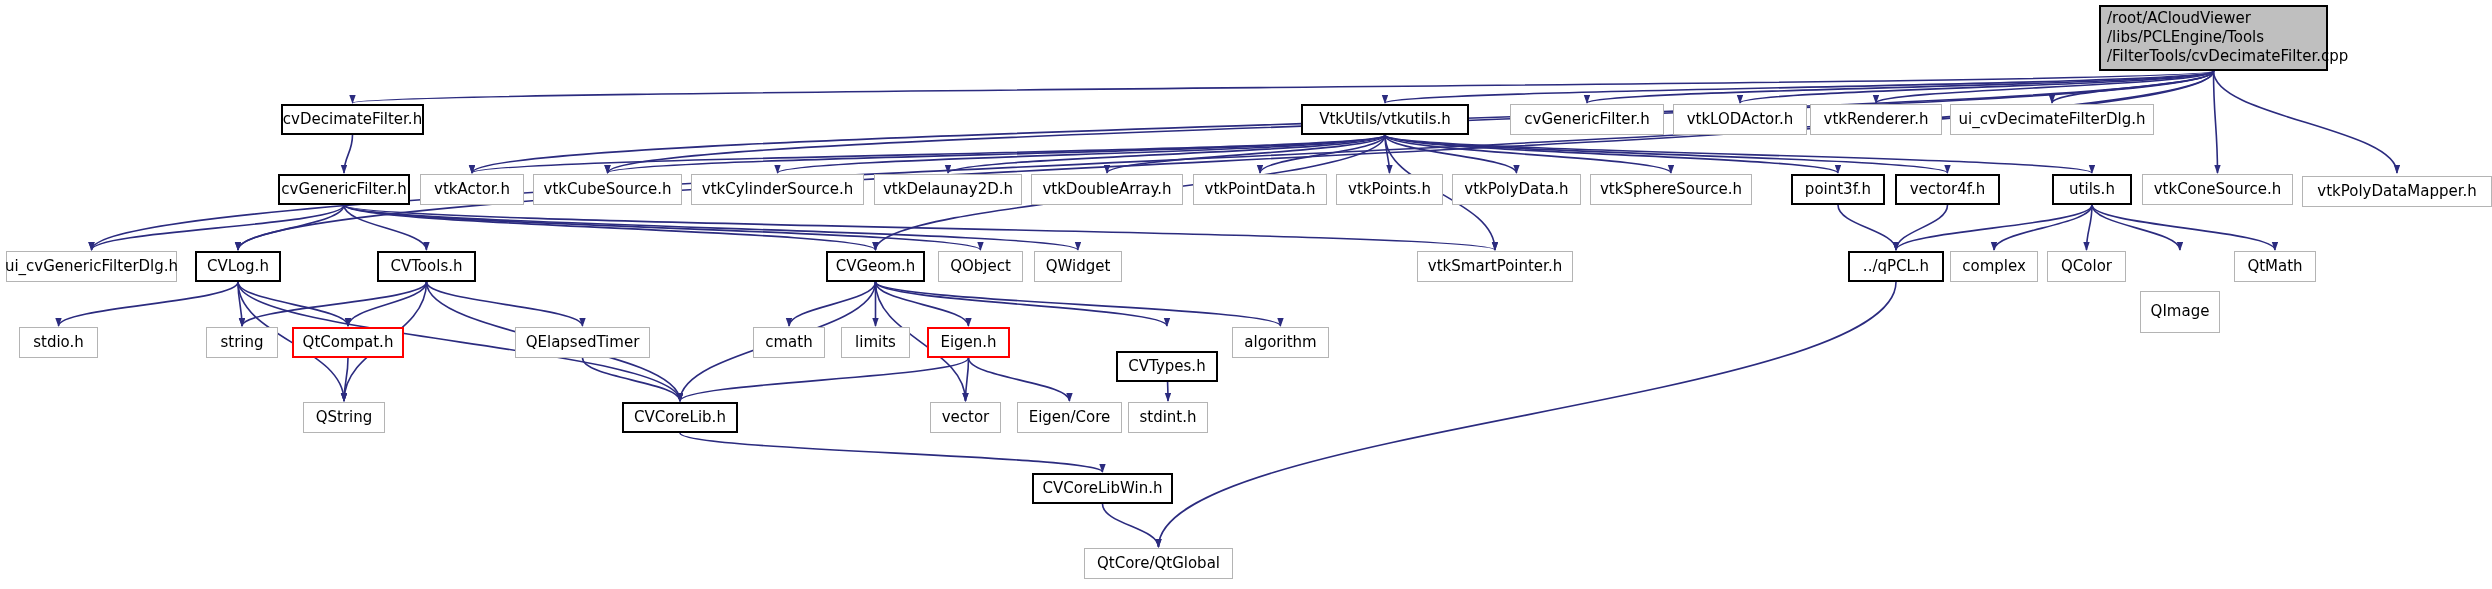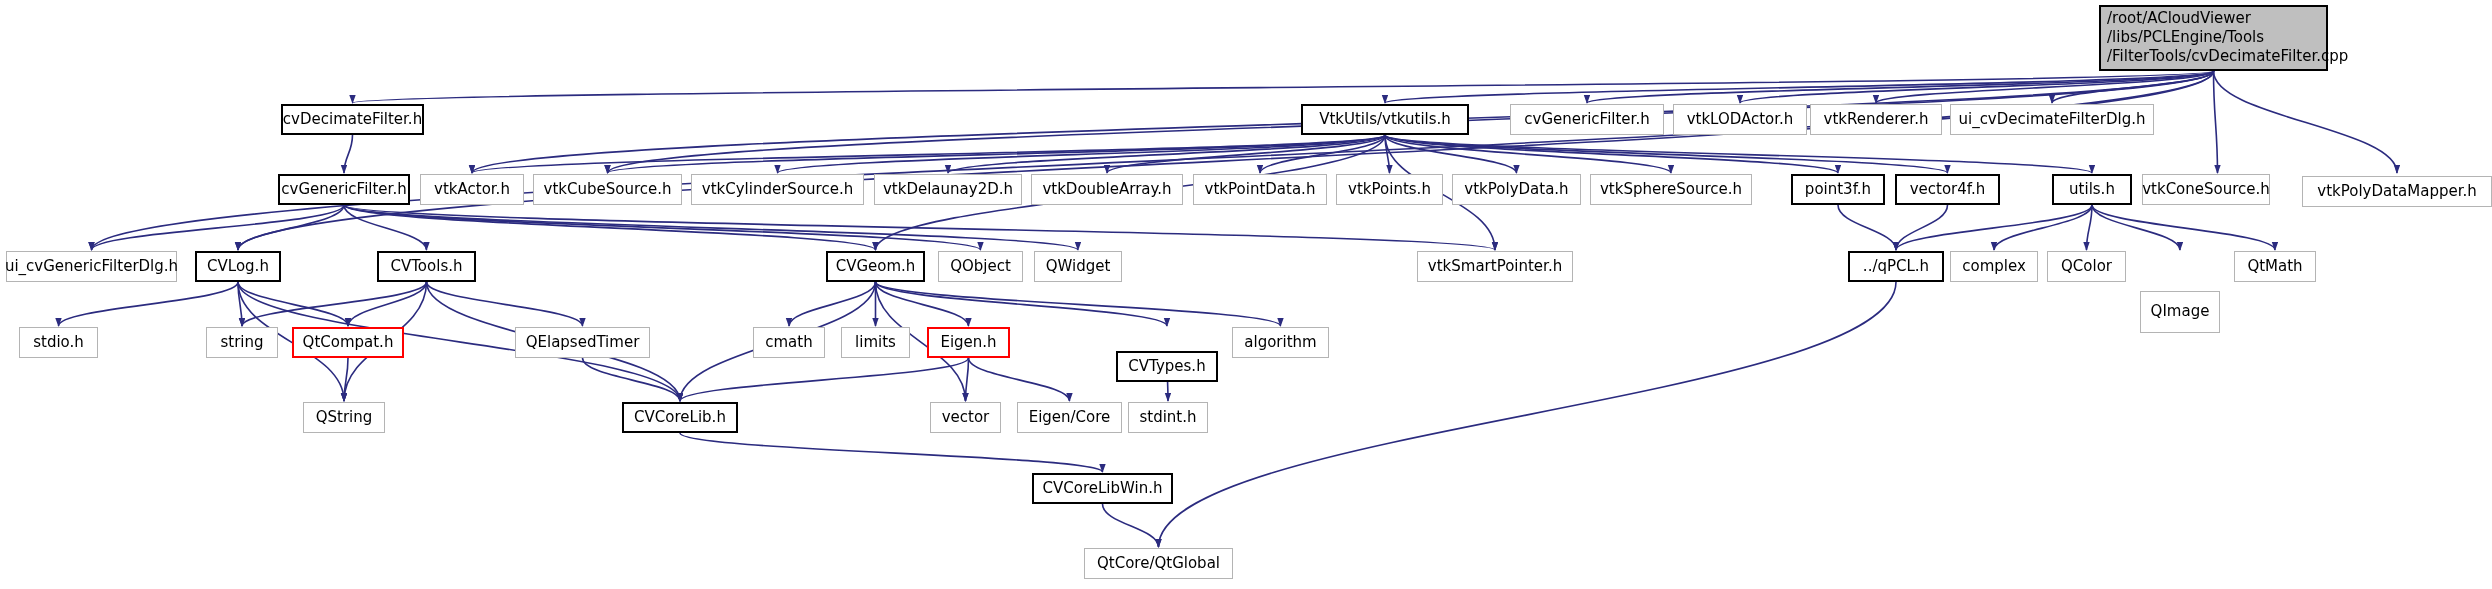--- a/index.html
+++ b/index.html
@@ -157,21 +157,21 @@
       <div class="node" style="left: 691px; top: 174px; width: 173px; height: 31px;">vtkCylinderSource.h</div>
       <div class="node" style="left: 874px; top: 174px; width: 148px; height: 31px;">vtkDelaunay2D.h</div>
       <div class="node" style="left: 1031px; top: 174px; width: 152px; height: 31px;">vtkDoubleArray.h</div>
       <div class="node" style="left: 1193px; top: 174px; width: 134px; height: 31px;">vtkPointData.h</div>
       <div class="node" style="left: 1336px; top: 174px; width: 107px; height: 31px;">vtkPoints.h</div>
       <div class="node" style="left: 1452px; top: 174px; width: 129px; height: 31px;">vtkPolyData.h</div>
       <div class="node" style="left: 1590px; top: 174px; width: 162px; height: 31px;">vtkSphereSource.h</div>
       <div class="node bold" style="left: 1791px; top: 174px; width: 94px; height: 31px;">point3f.h</div>
       <div class="node bold" style="left: 1895px; top: 174px; width: 105px; height: 31px;">vector4f.h</div>
       <div class="node bold" style="left: 2052px; top: 174px; width: 80px; height: 31px;">utils.h</div>
-      <div class="node" style="left: 2142px; top: 174px; width: 128px; height: 31px;">vtkConeSource.h</div>
+      <div class="node" style="left: 2142px; top: 174px; width: 151px; height: 31px;">vtkConeSource.h</div>
       <div class="node" style="left: 2302px; top: 176px; width: 190px; height: 31px;">vtkPolyDataMapper.h</div>
       <div class="node" style="left: 6px; top: 251px; width: 171px; height: 31px;">ui_cvGenericFilterDlg.h</div>
       <div class="node bold" style="left: 195px; top: 251px; width: 86px; height: 31px;">CVLog.h</div>
       <div class="node bold" style="left: 377px; top: 251px; width: 99px; height: 31px;">CVTools.h</div>
       <div class="node bold" style="left: 826px; top: 251px; width: 99px; height: 31px;">CVGeom.h</div>
       <div class="node" style="left: 938px; top: 251px; width: 85px; height: 31px;">QObject</div>
       <div class="node" style="left: 1034px; top: 251px; width: 88px; height: 31px;">QWidget</div>
       <div class="node" style="left: 1417px; top: 251px; width: 156px; height: 31px;">vtkSmartPointer.h</div>
       <div class="node bold" style="left: 1848px; top: 251px; width: 96px; height: 31px;">../qPCL.h</div>
       <div class="node" style="left: 1950px; top: 251px; width: 88px; height: 31px;">complex</div>

